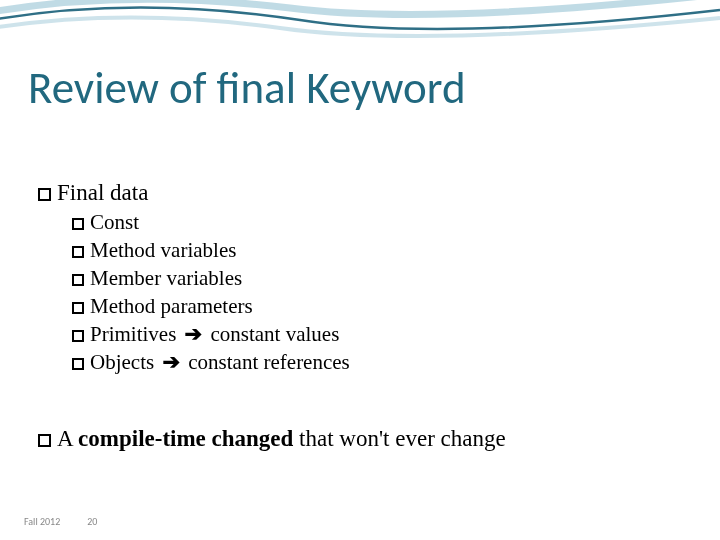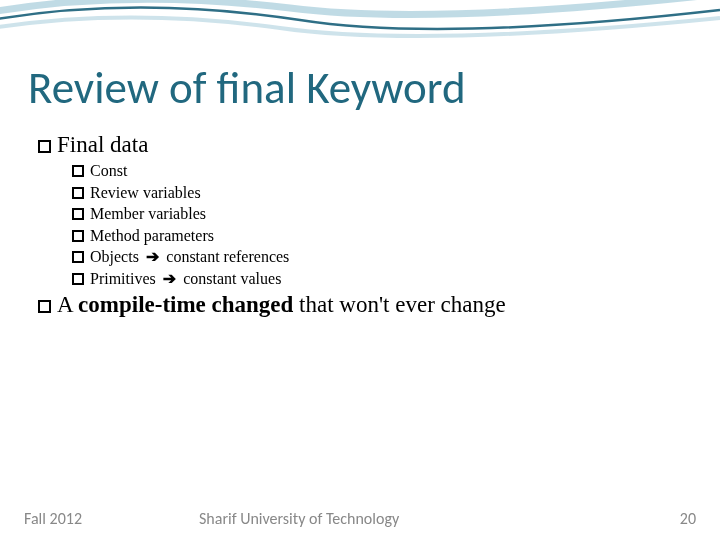--- a/index.html
+++ b/index.html
@@ -28,23 +28,24 @@
     position: absolute;
     top: 130px;
     left: 38px;
     right: 30px;
     color: #000;
   }
   .l1 {
     font-size: 23px;
     line-height: 1.28;
     margin-bottom: 2px;
+    margin-top: 48px;
   }
   .l2 {
-    font-size: 16px;
+    font-size: 21px;
     line-height: 1.28;
     margin-left: 34px;
     margin-bottom: 1px;
   }
   .bullet-box {
     display: inline-block;
     width: 13px; height: 13px;
     border: 2px solid #000;
     background: #fff;
     margin-right: 6px;
@@ -55,25 +56,25 @@
     font-family: Arial, sans-serif;
     font-weight: bold;
     display: inline-block;
     margin: 0 3px;
   }
   .footer {
     position: absolute;
     bottom: 12px;
     left: 24px; right: 24px;
     display: flex;
-    justify-content: space-between;
     align-items: flex-end;
     font-family: Calibri, 'Segoe UI', sans-serif;
-    font-size: 16px;
+    font-size: 10px;
     color: #888;
+    gap: 27px;
   }
   .footer .mid { position: absolute; left: 175px; }
 </style>
 </head>
 <body>
 
 <svg class="swoosh" viewBox="0 0 720 60" preserveAspectRatio="none">
   <path d="M -20 22 Q 130 -6 300 20 Q 440 42 720 10" stroke="#2f6f86" stroke-width="2.5" fill="none"></path>
   <path d="M -20 14 Q 120 -12 290 8 Q 430 26 720 -6" stroke="#b9d7e2" stroke-width="7" fill="none" opacity="0.9"></path>
   <path d="M -20 30 Q 120 6 280 28 Q 420 48 720 18" stroke="#b9d7e2" stroke-width="4" fill="none" opacity="0.7"></path>
@@ -84,39 +85,38 @@
 <div class="content">
 
   <div class="l1">
     <span class="bullet-box"></span><span>Final data</span>
   </div>
 
   <div class="l2">
     <span class="bullet-box"></span><span>Const</span>
   </div>
   <div class="l2">
-    <span class="bullet-box"></span><span>Review variables</span>
+    <span class="bullet-box"></span><span>Method variables</span>
   </div>
   <div class="l2">
     <span class="bullet-box"></span><span>Member variables</span>
   </div>
   <div class="l2">
     <span class="bullet-box"></span><span>Method parameters</span>
   </div>
   <div class="l2">
-    <span class="bullet-box"></span><span>Objects</span> <span class="arrow">➔</span> <span>constant references</span>
+    <span class="bullet-box"></span><span>Primitives</span> <span class="arrow">➔</span> <span>constant values</span>
   </div>
   <div class="l2">
-    <span class="bullet-box"></span><span>Primitives</span> <span class="arrow">➔</span> <span>constant values</span>
+    <span class="bullet-box"></span><span>Objects</span> <span class="arrow">➔</span> <span>constant references</span>
   </div>
 
   <div class="l1">
     <span class="bullet-box"></span><span>A </span><b>compile-time changed</b><span> that won't ever change</span>
   </div>
 
 
 </div>
 
 <div class="footer">
   <span>Fall 2012</span>
-  <span class="mid">Sharif University of Technology</span>
   <span>20</span>
 </div>
 
 </body></html>

